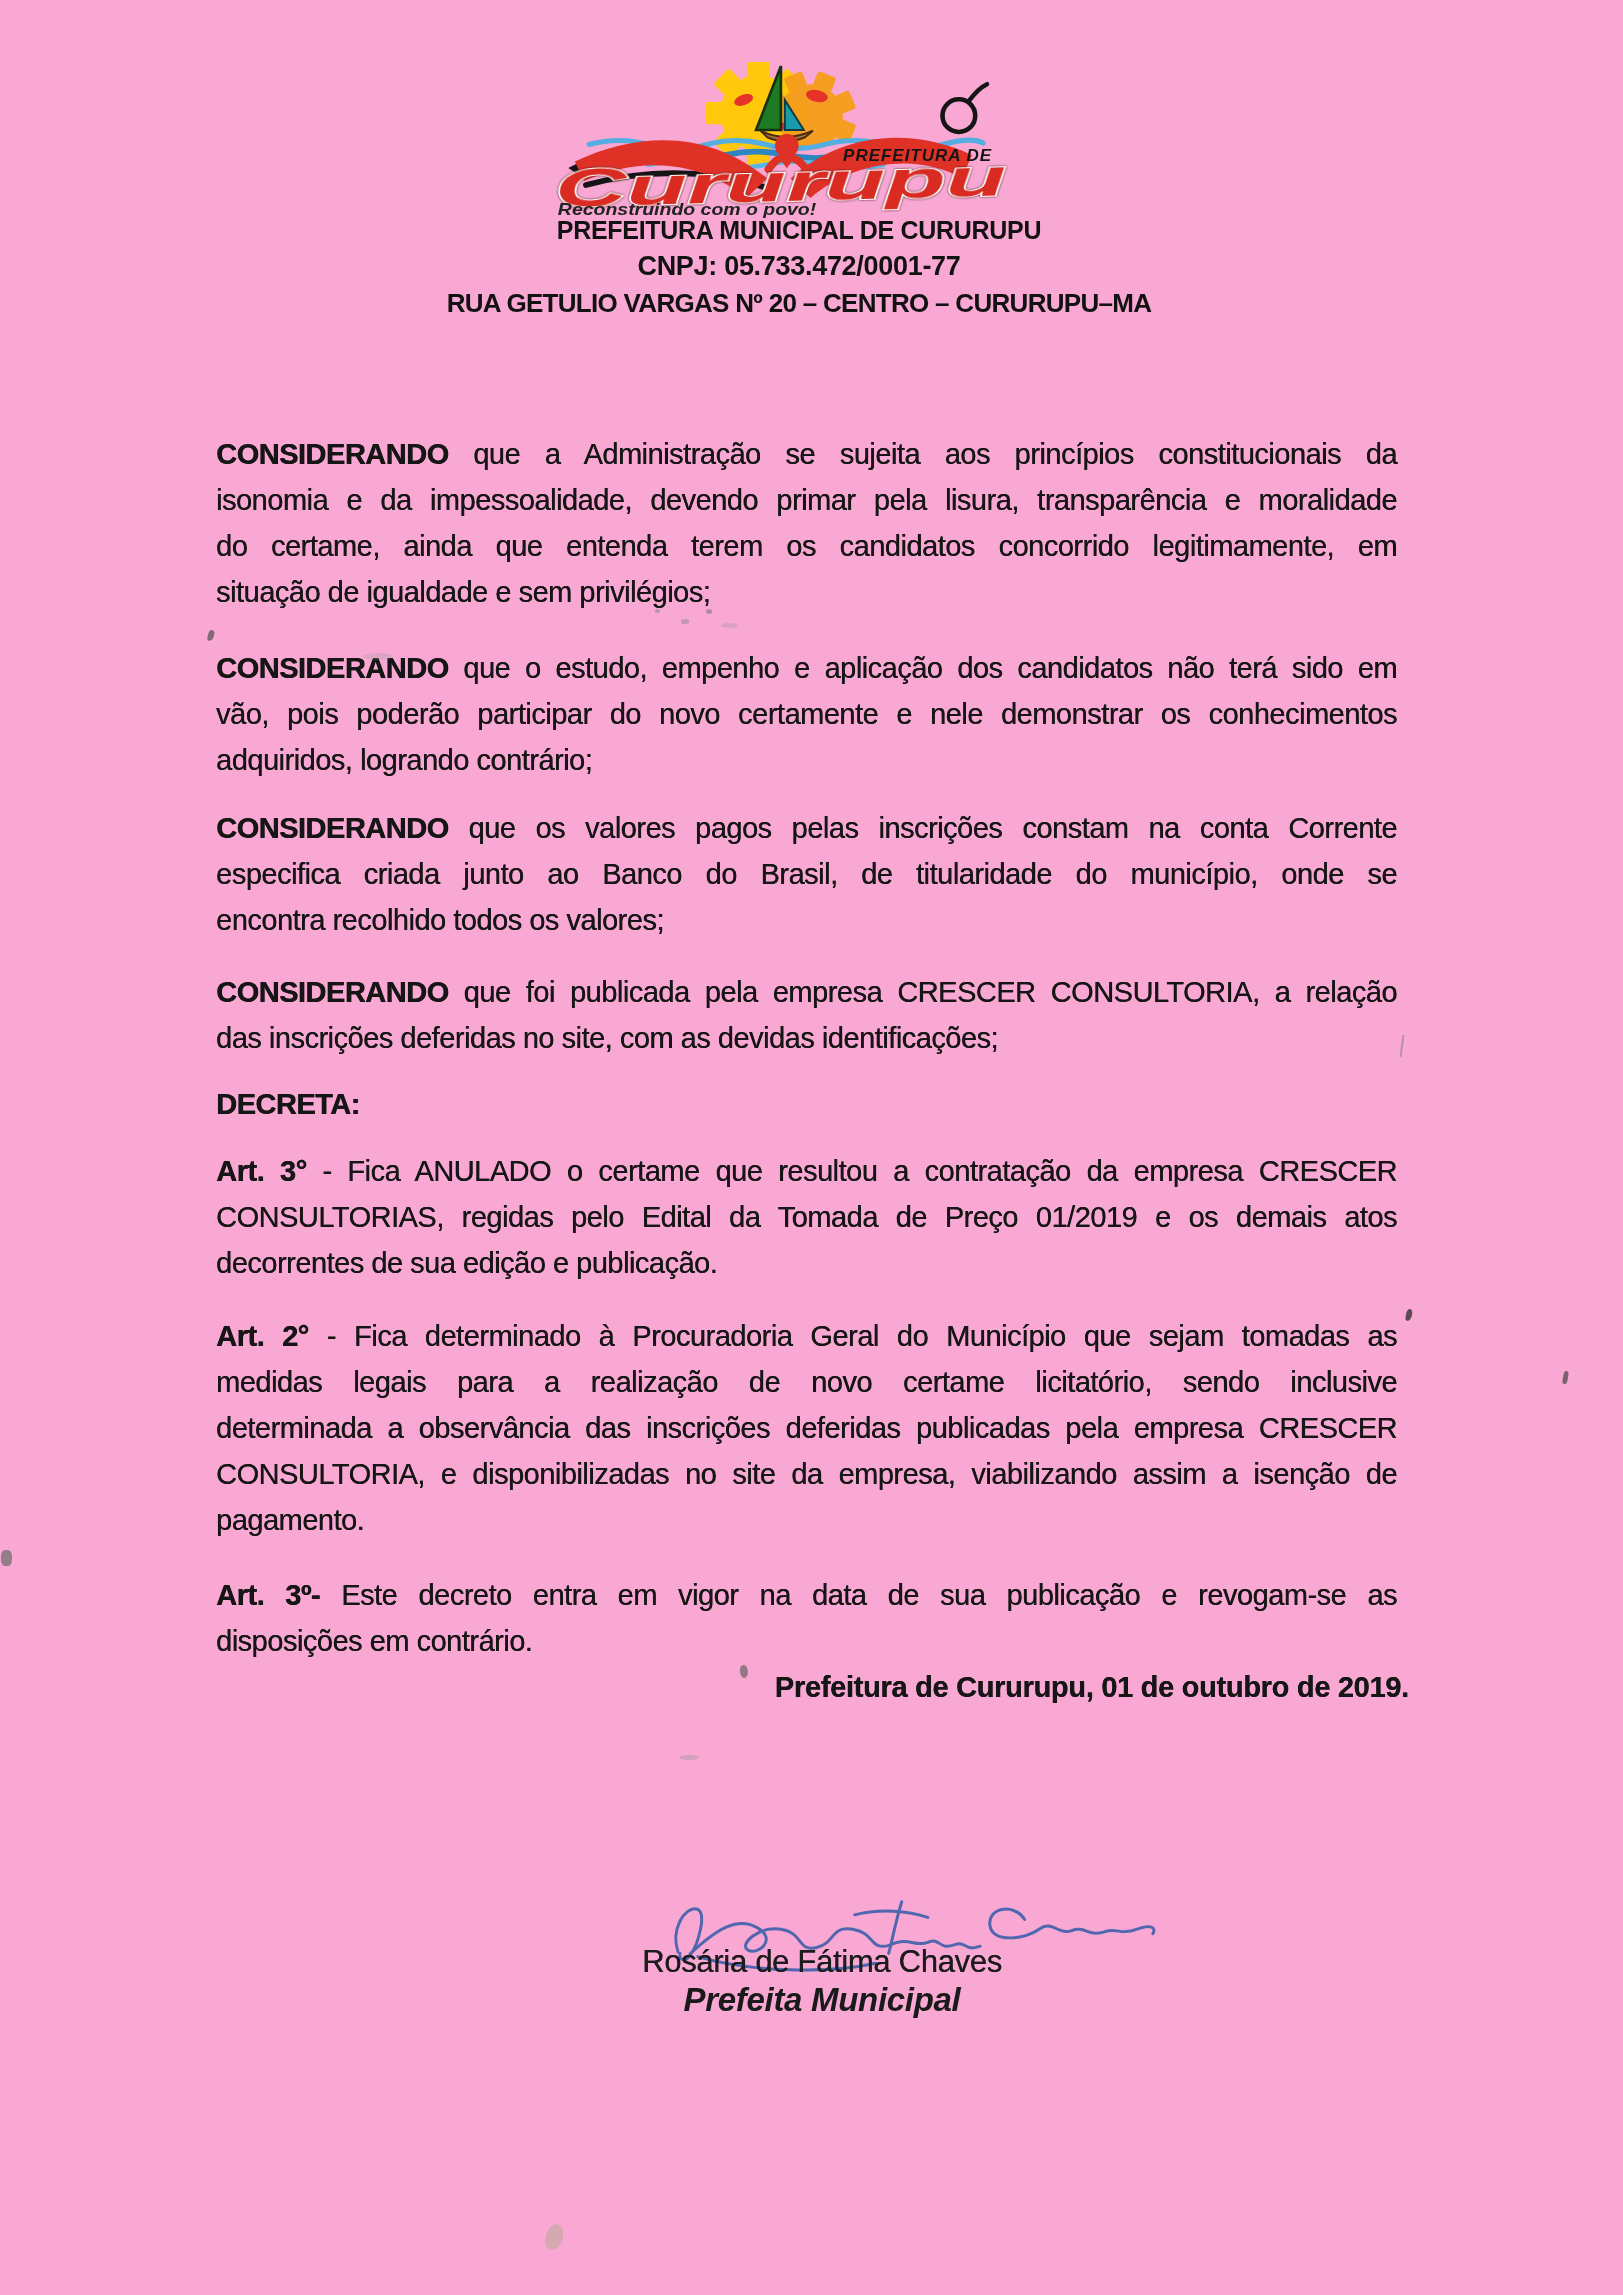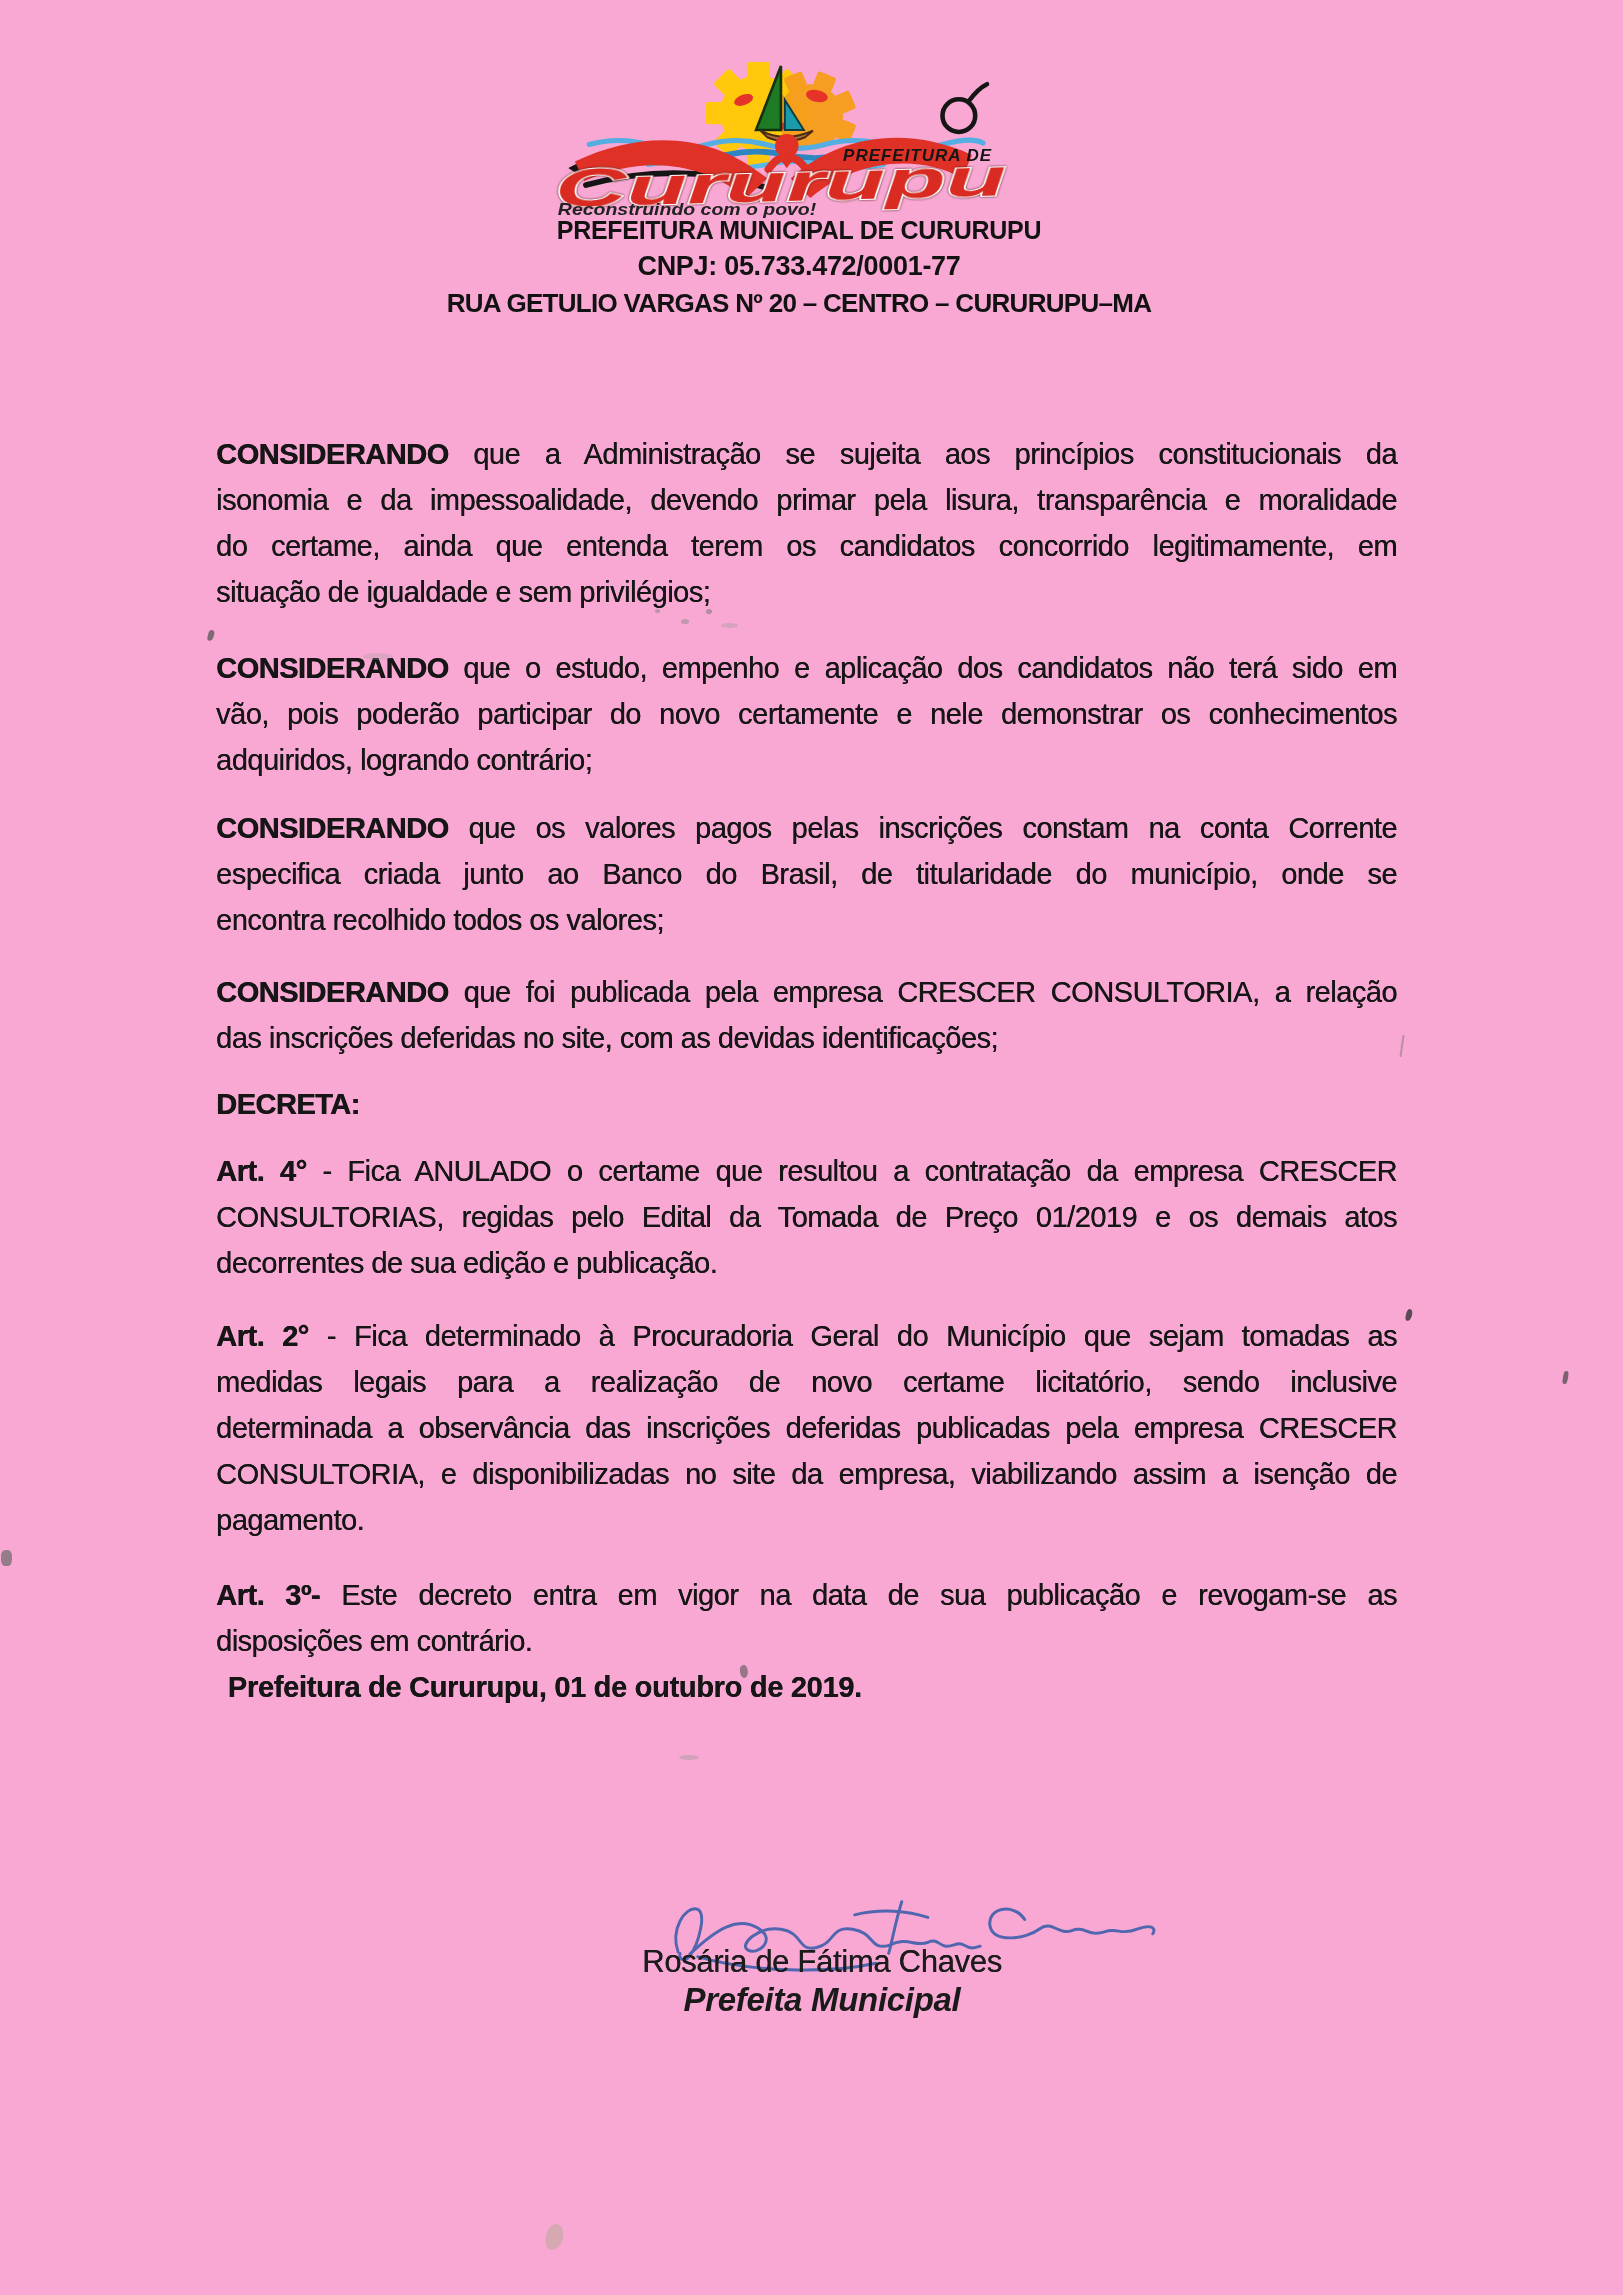--- a/index.html
+++ b/index.html
@@ -33,21 +33,21 @@
   .lead{font-weight:700;text-shadow:0.5px 0 0 #111;}
   #paragraphs > .para:nth-child(1){margin-bottom:29.5px;}
   #paragraphs > .para:nth-child(2){margin-bottom:22px;}
   #paragraphs > .para:nth-child(3){margin-bottom:26px;}
   #paragraphs > .para:nth-child(4){margin-bottom:20px;}
   #paragraphs > .para:nth-child(5){margin-bottom:21px;}
   #paragraphs > .para:nth-child(6){margin-bottom:27px;}
   #paragraphs > .para:nth-child(7){margin-bottom:29px;}
   #paragraphs > .para:nth-child(8){}
   .date-line{
-    text-align:left;font-weight:700;font-size:29px;line-height:46px;
+    text-align:right;font-weight:700;font-size:29px;line-height:46px;
     position:relative;left:11.8px;letter-spacing:-0.3px;
   }
   
   .sig-block{position:absolute;left:560px;top:1885px;width:524px;text-align:center;}
   .sig-scrawl{position:absolute;left:98px;top:5.2px;width:511px;height:85px;pointer-events:none;}
   .sig-name{margin-top:60px;font-size:31px;line-height:34px;color:#1c1c1c;text-shadow:0.3px 0 0 #1c1c1c;letter-spacing:-0.3px;position:relative;}
   .sig-role{margin-top:2px;font-size:33px;line-height:37px;font-weight:700;letter-spacing:-0.3px;position:relative;font-style:italic;}
   
   .artifact{position:absolute;pointer-events:none;}
 </style>
@@ -145,21 +145,21 @@
           <div class="line last">encontra recolhido todos os valores;</div>
         </div>
         <div class="para">
           <div class="line"><span class="lead">CONSIDERANDO</span> que foi publicada pela empresa CRESCER CONSULTORIA, a relação</div>
           <div class="line last">das inscrições deferidas no site, com as devidas identificações;</div>
         </div>
         <div class="para">
           <div class="line last"><span class="lead">DECRETA:</span></div>
         </div>
         <div class="para">
-          <div class="line"><span class="lead">Art. 4°</span> - Fica ANULADO o certame que resultou a contratação da empresa CRESCER</div>
+          <div class="line"><span class="lead">Art. 3°</span> - Fica ANULADO o certame que resultou a contratação da empresa CRESCER</div>
           <div class="line">CONSULTORIAS, regidas pelo Edital da Tomada de Preço 01/2019 e os demais atos</div>
           <div class="line last">decorrentes de sua edição e publicação.</div>
         </div>
         <div class="para">
           <div class="line"><span class="lead">Art. 2°</span> - Fica determinado à Procuradoria Geral do Município que sejam tomadas as</div>
           <div class="line">medidas legais para a realização de novo certame licitatório, sendo inclusive</div>
           <div class="line">determinada a observância das inscrições deferidas publicadas pela empresa CRESCER</div>
           <div class="line">CONSULTORIA, e disponibilizadas no site da empresa, viabilizando assim a isenção de</div>
           <div class="line last">pagamento.</div>
         </div>

